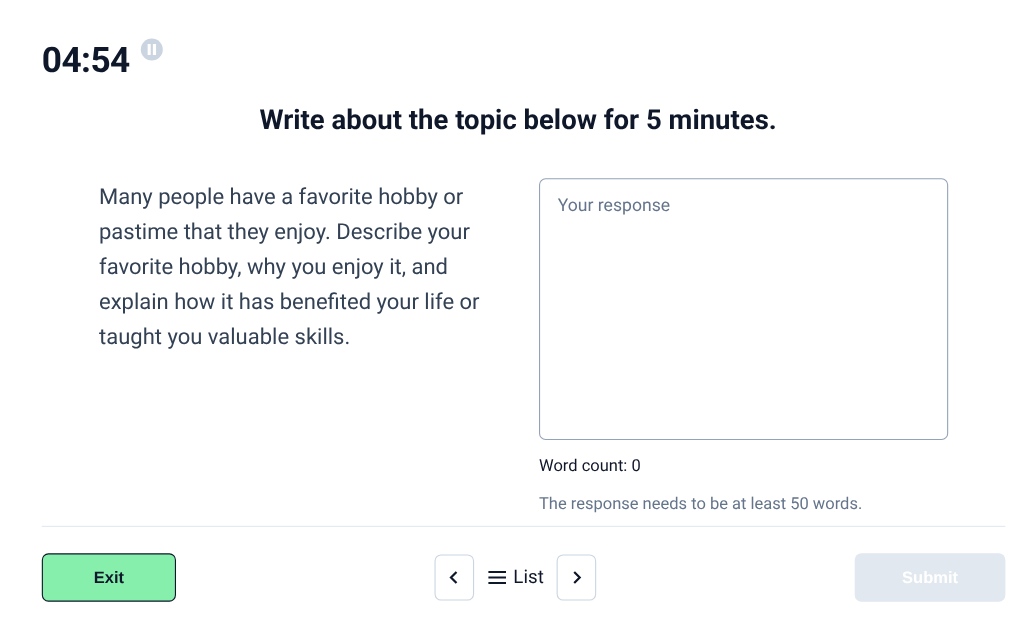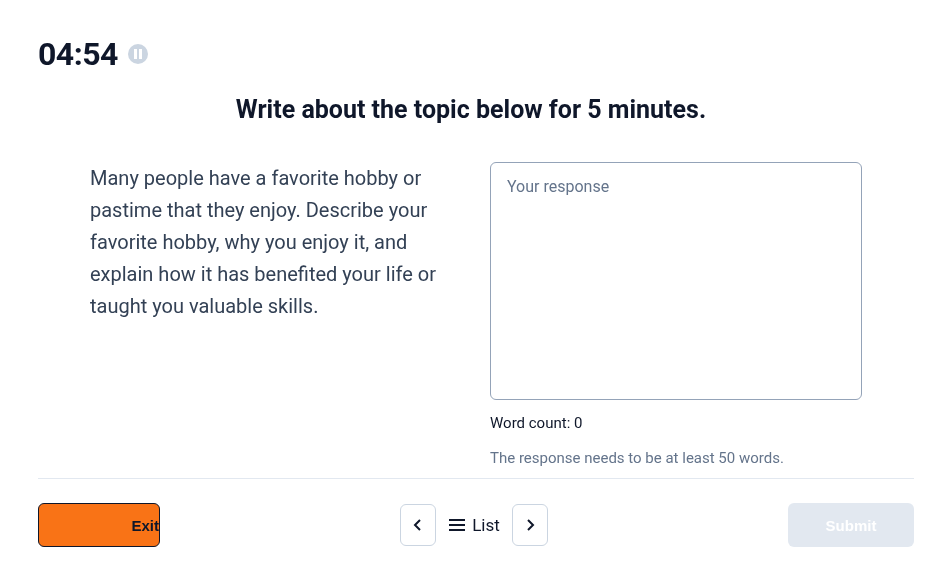--- a/index.html
+++ b/index.html
@@ -10,21 +10,21 @@
     body {
       font-family: -apple-system, BlinkMacSystemFont, "Segoe UI", Roboto, Helvetica, Arial, sans-serif;
       background: #ffffff;
       width: 942px;
       height: 571px;
       position: relative;
       overflow: hidden;
     }
     .timer-row {
       display: flex;
-      align-items: center;
+      align-items: flex-start;
       gap: 10px;
       padding: 35px 0 0 38px;
     }
     .timer {
       font-size: 32px;
       font-weight: 700;
       color: #0f172a;
       letter-spacing: -0.5px;
     }
     .pause-btn {
@@ -98,26 +98,25 @@
       padding-top: 24px;
       display: flex;
       align-items: center;
       justify-content: space-between;
     }
     .exit-btn {
       width: 122px;
       height: 44px;
       border: 1px solid #0f172a;
       border-radius: 6px;
-      background: #f97316;
+      background: #86efac;
       font-size: 15px;
       font-weight: 600;
       color: #0f172a;
       cursor: pointer;
-      text-align: right;
     }
     .nav-center {
       display: flex;
       align-items: center;
       gap: 12px;
     }
     .nav-btn {
       width: 36px;
       height: 42px;
       border: 1px solid #cbd5e1;
@@ -144,21 +143,21 @@
       cursor: pointer;
     }
     .list-link svg {
       width: 18px;
       height: 14px;
       stroke: #0f172a;
       fill: none;
       stroke-width: 2;
     }
     .submit-btn {
-      width: 126px;
+      width: 137px;
       height: 44px;
       border: none;
       border-radius: 6px;
       background: #e2e8f0;
       color: #ffffff;
       font-size: 15px;
       font-weight: 600;
       cursor: not-allowed;
     }
   </style>

